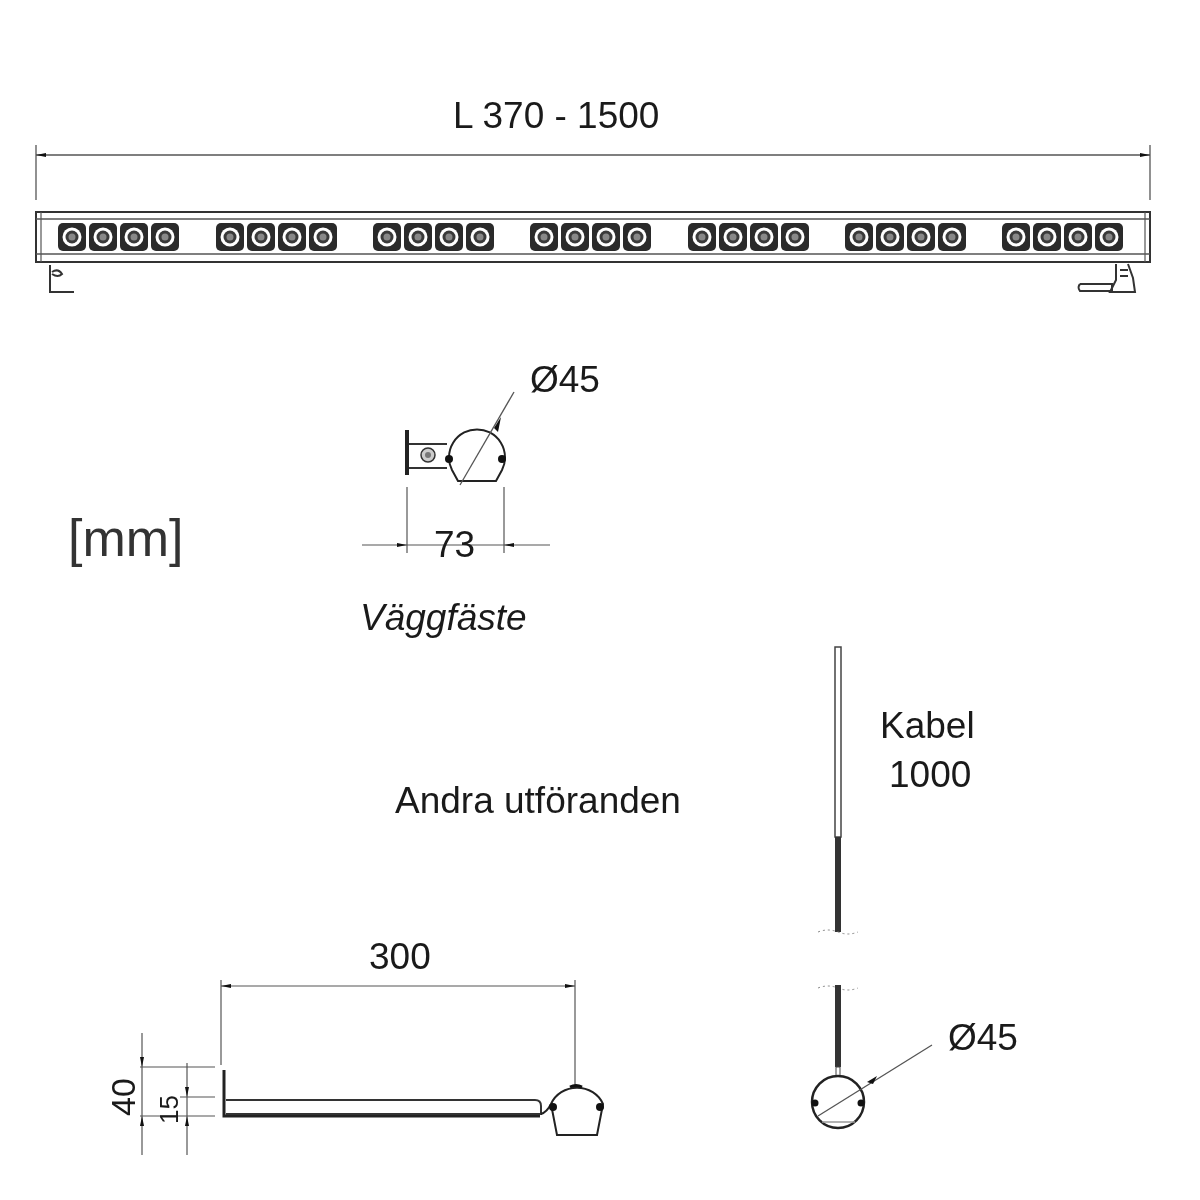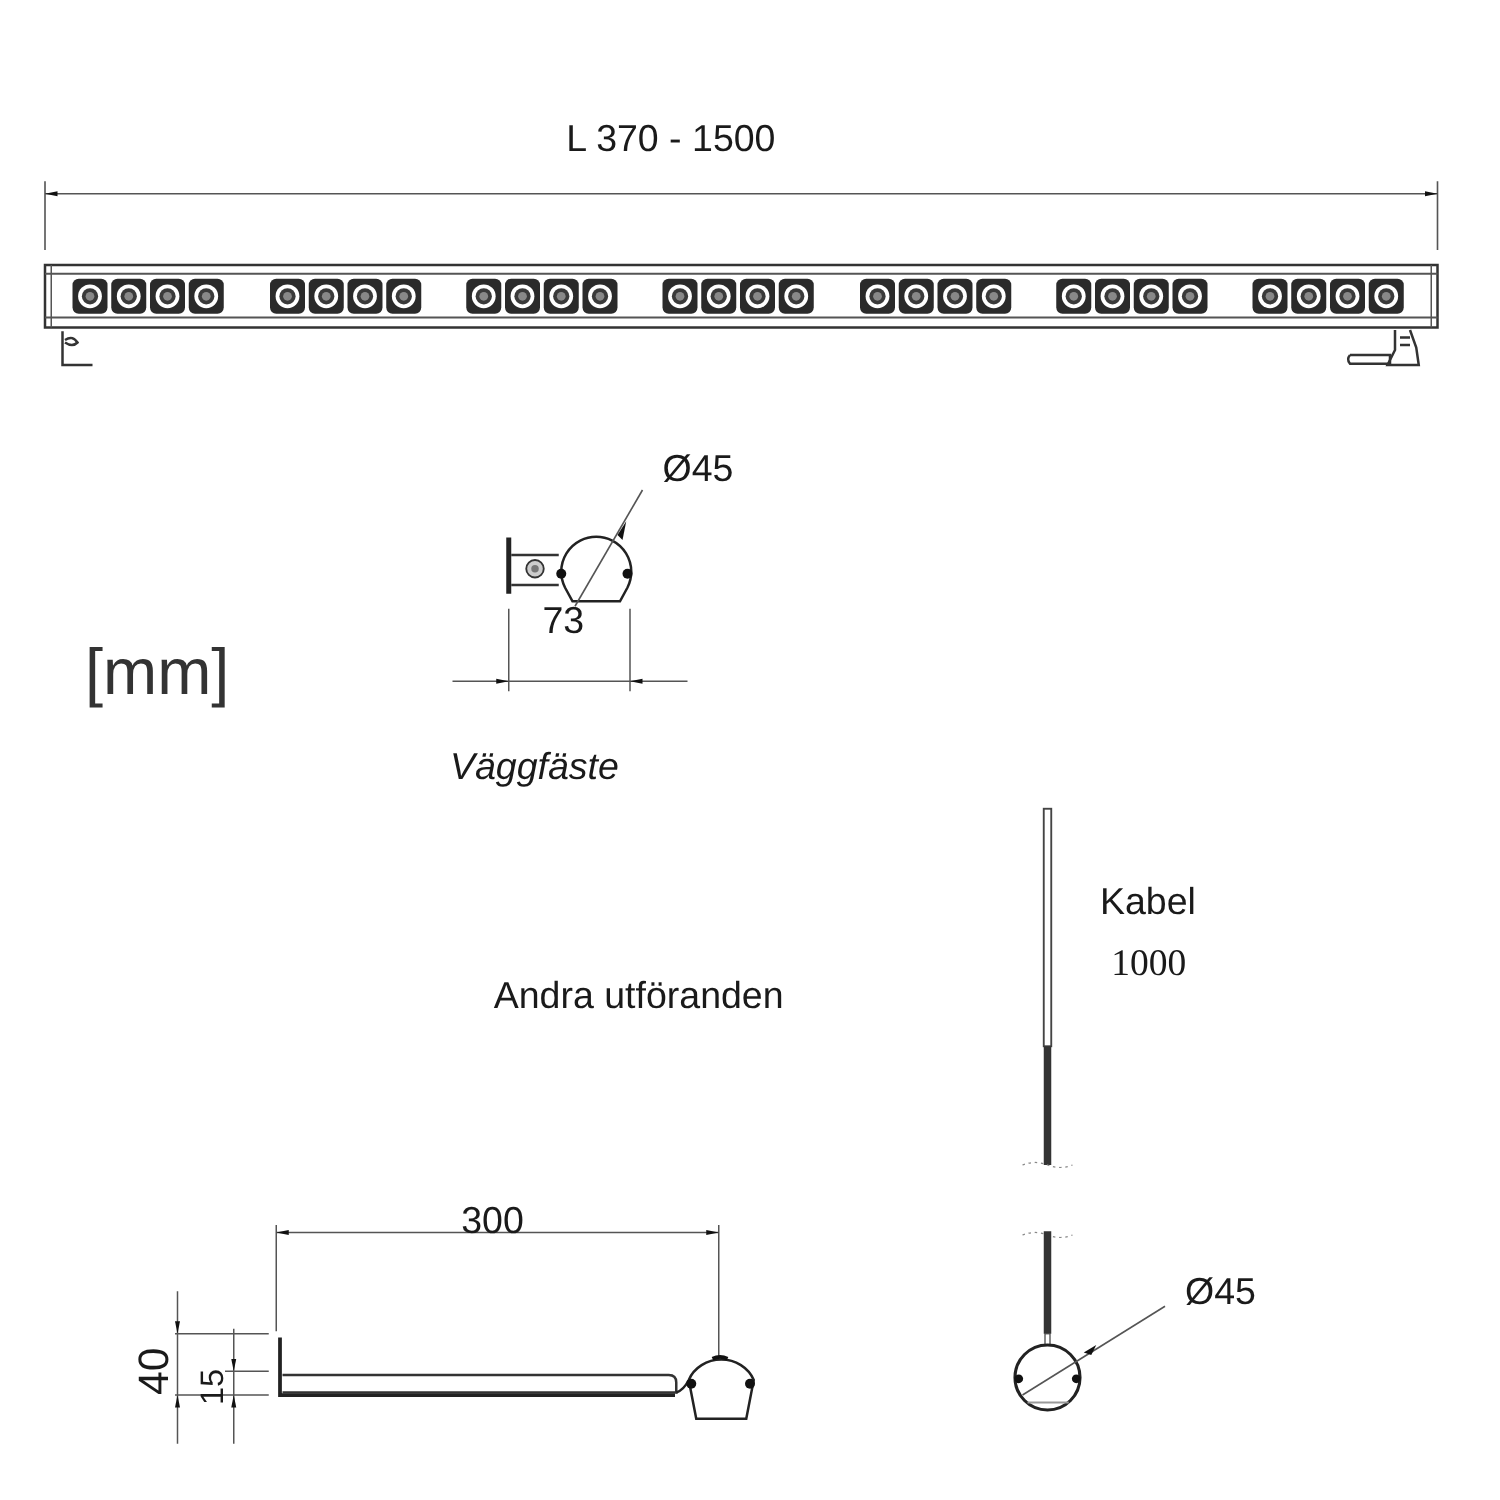--- a/index.html
+++ b/index.html
@@ -1,21 +1,21 @@
 <!DOCTYPE html>
 <html><head>
   <meta charset="utf-8">
   <style>
     html, body { margin: 0; padding: 0; background: #ffffff; }
     body { width: 1200px; height: 1200px; position: relative; overflow: hidden;
            font-family: "Liberation Sans", sans-serif; color: #1a1a1a; }
     svg { position: absolute; left: 0; top: 0; }
     .lbl { position: absolute; white-space: nowrap; font-family: "Liberation Sans", sans-serif;
            color: #1a1a1a; line-height: 1; }
-    .big { font-size: 30px; }
+    .big { font-size: 37px; }
     .unit { font-size: 52px; color: #333; }
     .rot { transform-origin: left top; transform: rotate(-90deg); }
   </style>
 </head>
 <body>
 
 <svg width="1200" height="1200" viewBox="0 0 1200 1200">
   <defs>
     <marker id="arr" viewBox="0 0 10 10" refX="10" refY="5" markerWidth="10" markerHeight="10" orient="auto-start-reverse" markerUnits="userSpaceOnUse">
       <path d="M0,3 L10,5 L0,7 z" fill="#111"></path>
@@ -138,24 +138,24 @@
     <line x1="822" y1="1122" x2="855" y2="1122" stroke="#999" stroke-width="1.5"></line>
     <line x1="818" y1="1116" x2="932" y2="1045" stroke="#555" stroke-width="1.3"></line>
     <path d="M867,1082 L877,1076 L873,1084 Z" fill="#111"></path>
   </g>
 </svg>
 
 <div class="lbl big" style="left:453px; top:97px;">L 370 - 1500</div>
 <div class="lbl unit" style="left:68px; top:512px;">[mm]</div>
 
 <div class="lbl big" style="left:530px; top:361px;">Ø45</div>
-<div class="lbl big" style="left:434px; top:482px;">73</div>
+<div class="lbl big" style="left:434px; top:526px;">73</div>
 <div class="lbl big" style="left:360px; top:599px;font-style:italic;">Väggfäste</div>
 
 <div class="lbl big" style="left:395px; top:782px;">Andra utföranden</div>
 
 <div class="lbl big" style="left:880px; top:707px;text-align:right;">Kabel</div>
-<div class="lbl big" style="left:889px; top:756px;font-family:Liberation Serif, serif;">1000</div>
+<div class="lbl big" style="left:889px; top:756px;">1000</div>
 <div class="lbl big" style="left:948px; top:1019px;">Ø45</div>
 
-<div class="lbl big" style="left:369px; top:938px;margin-top:24px;">300</div>
+<div class="lbl big" style="left:369px; top:938px;">300</div>
 <div class="lbl rot" style="left:106px; top:1116px; font-size:34px;">40</div>
 <div class="lbl rot" style="left:156px; top:1124px; font-size:26px;">15</div>
 
 </body></html>

